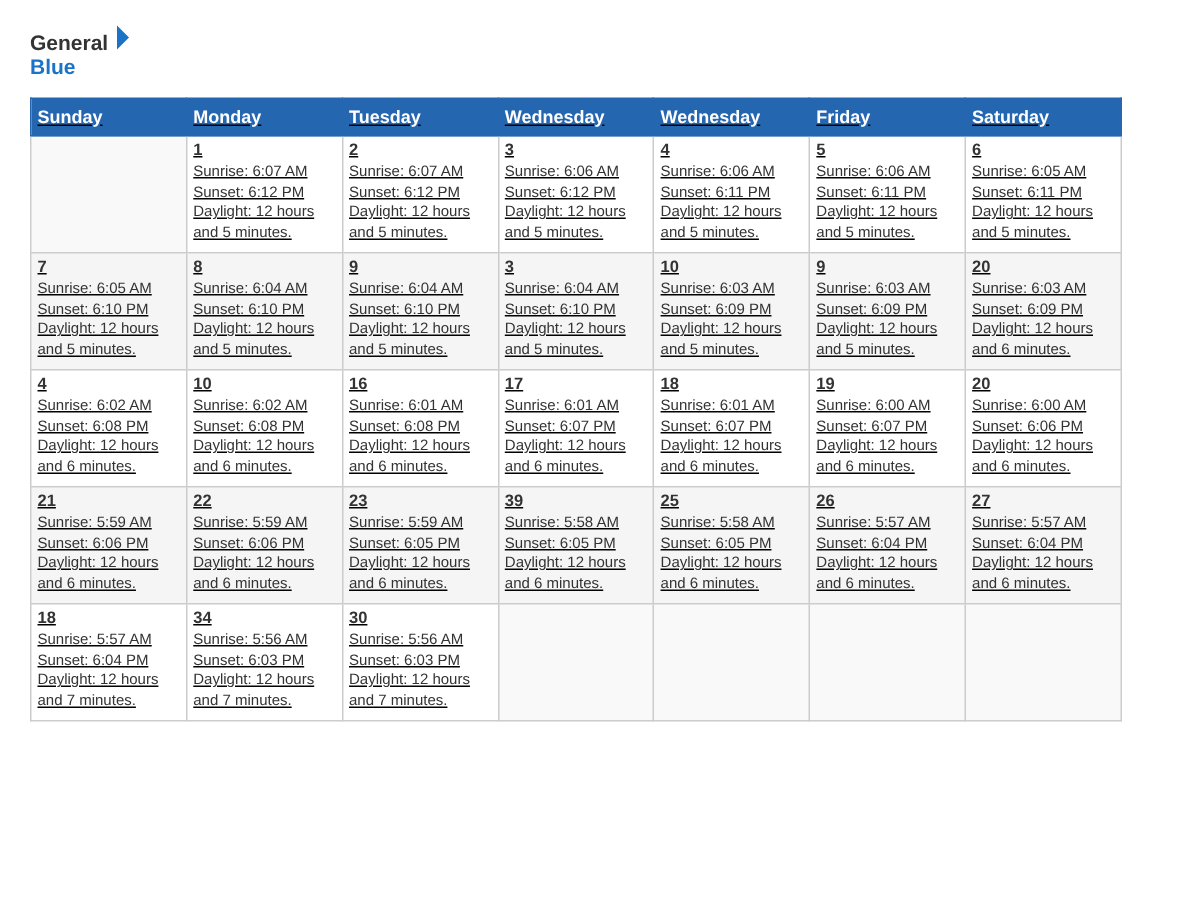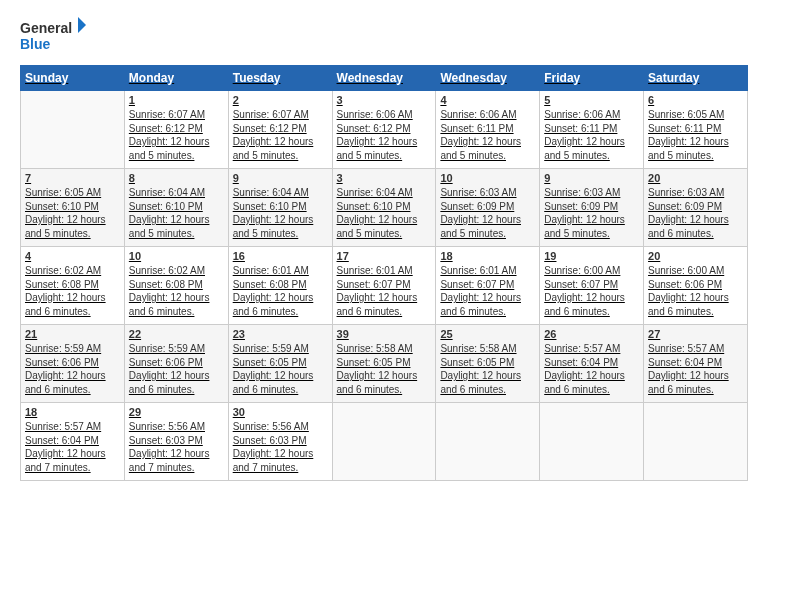--- a/index.html
+++ b/index.html
@@ -314,21 +314,21 @@
         </tr>
         <tr>
           <td>
             <span class="day-num">18</span>
             <div class="cell-info" style="white-space: pre-line;">Sunrise: 5:57 AM
 Sunset: 6:04 PM
 Daylight: 12 hours
 and 7 minutes.</div>
           </td>
           <td>
-            <span class="day-num">29</span>
+            <span class="day-num">34</span>
             <div class="cell-info" style="white-space: pre-line;">Sunrise: 5:56 AM
 Sunset: 6:03 PM
 Daylight: 12 hours
 and 7 minutes.</div>
           </td>
           <td>
             <span class="day-num">30</span>
             <div class="cell-info" style="white-space: pre-line;">Sunrise: 5:56 AM
 Sunset: 6:03 PM
 Daylight: 12 hours

